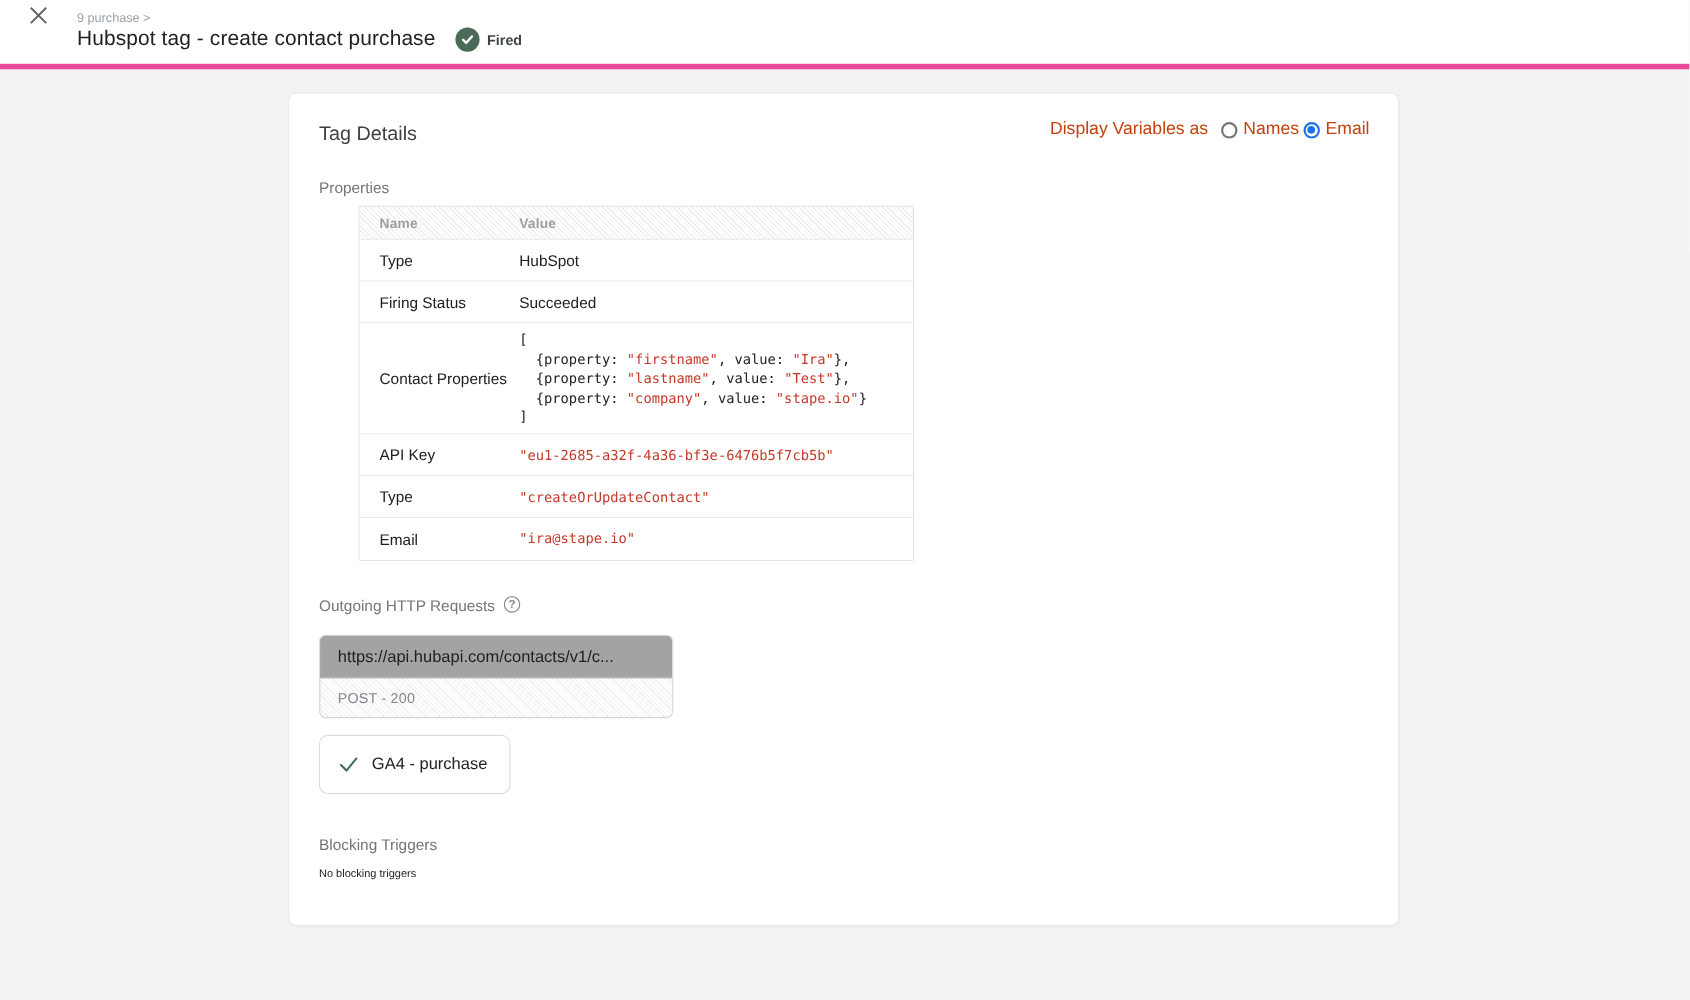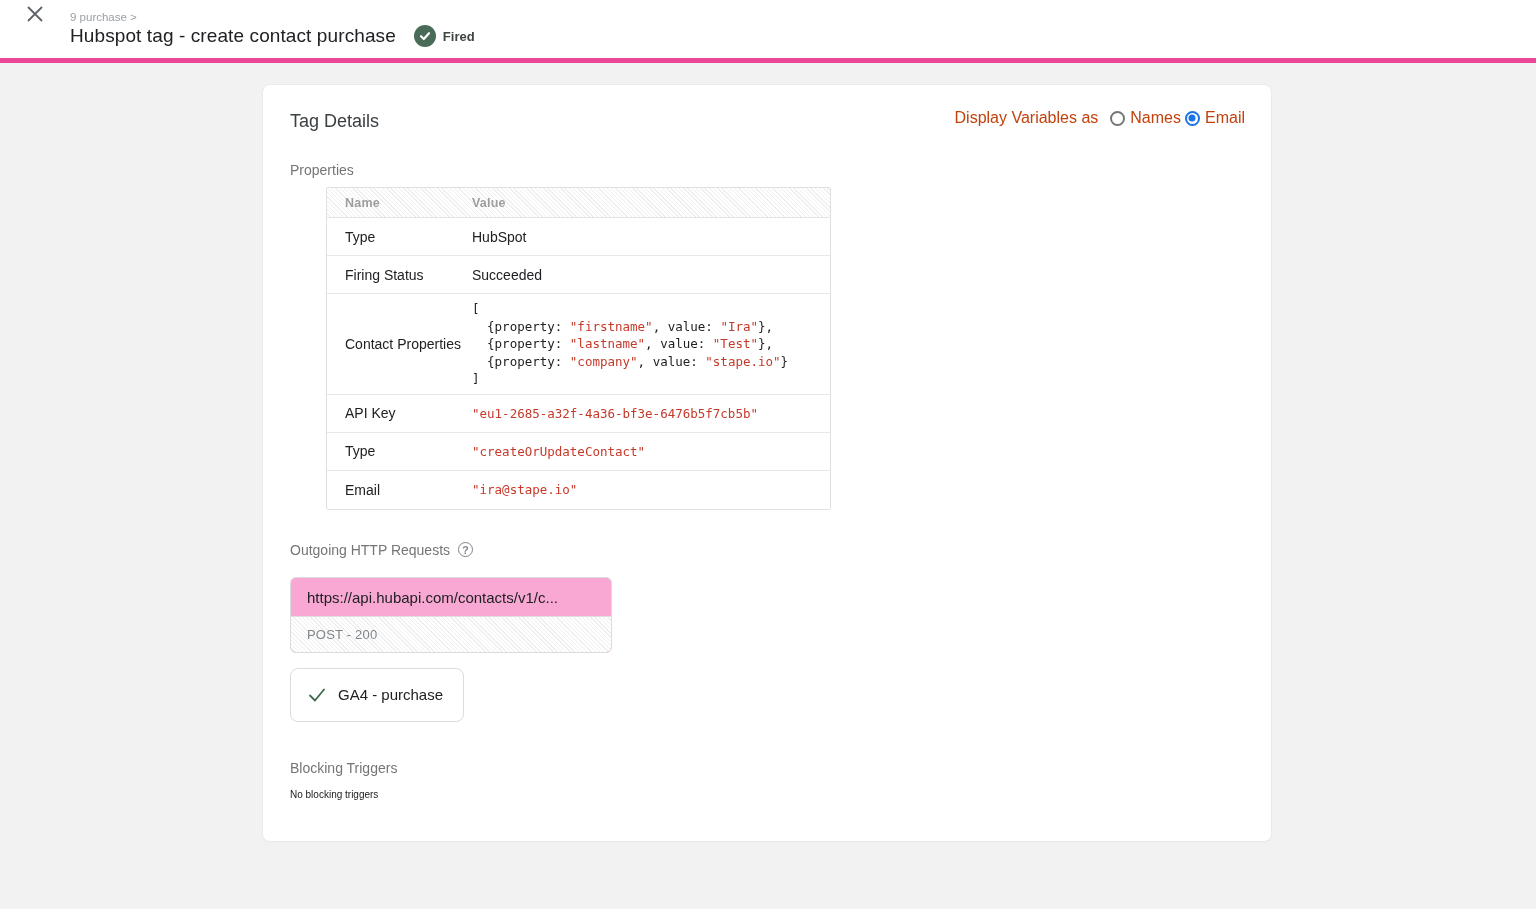--- a/index.html
+++ b/index.html
@@ -143,21 +143,21 @@
   .code-str { color: #c53929; }
 
   
   .req-card {
     margin-top: 19px;
     width: 322px;
     border: 1px solid #dadce0;
     border-radius: 6px;
     overflow: hidden;
     cursor: pointer;
-    background: #f9a8d4;
+    background: #a3a3a3;
   }
   .req-url {
     padding: 11px 16px 10px 16px;
     font-size: 15px;
     color: #202124;
     white-space: nowrap;
     overflow: hidden;
   }
   .req-status {
     border-top: 1px solid #e0e0e0;

